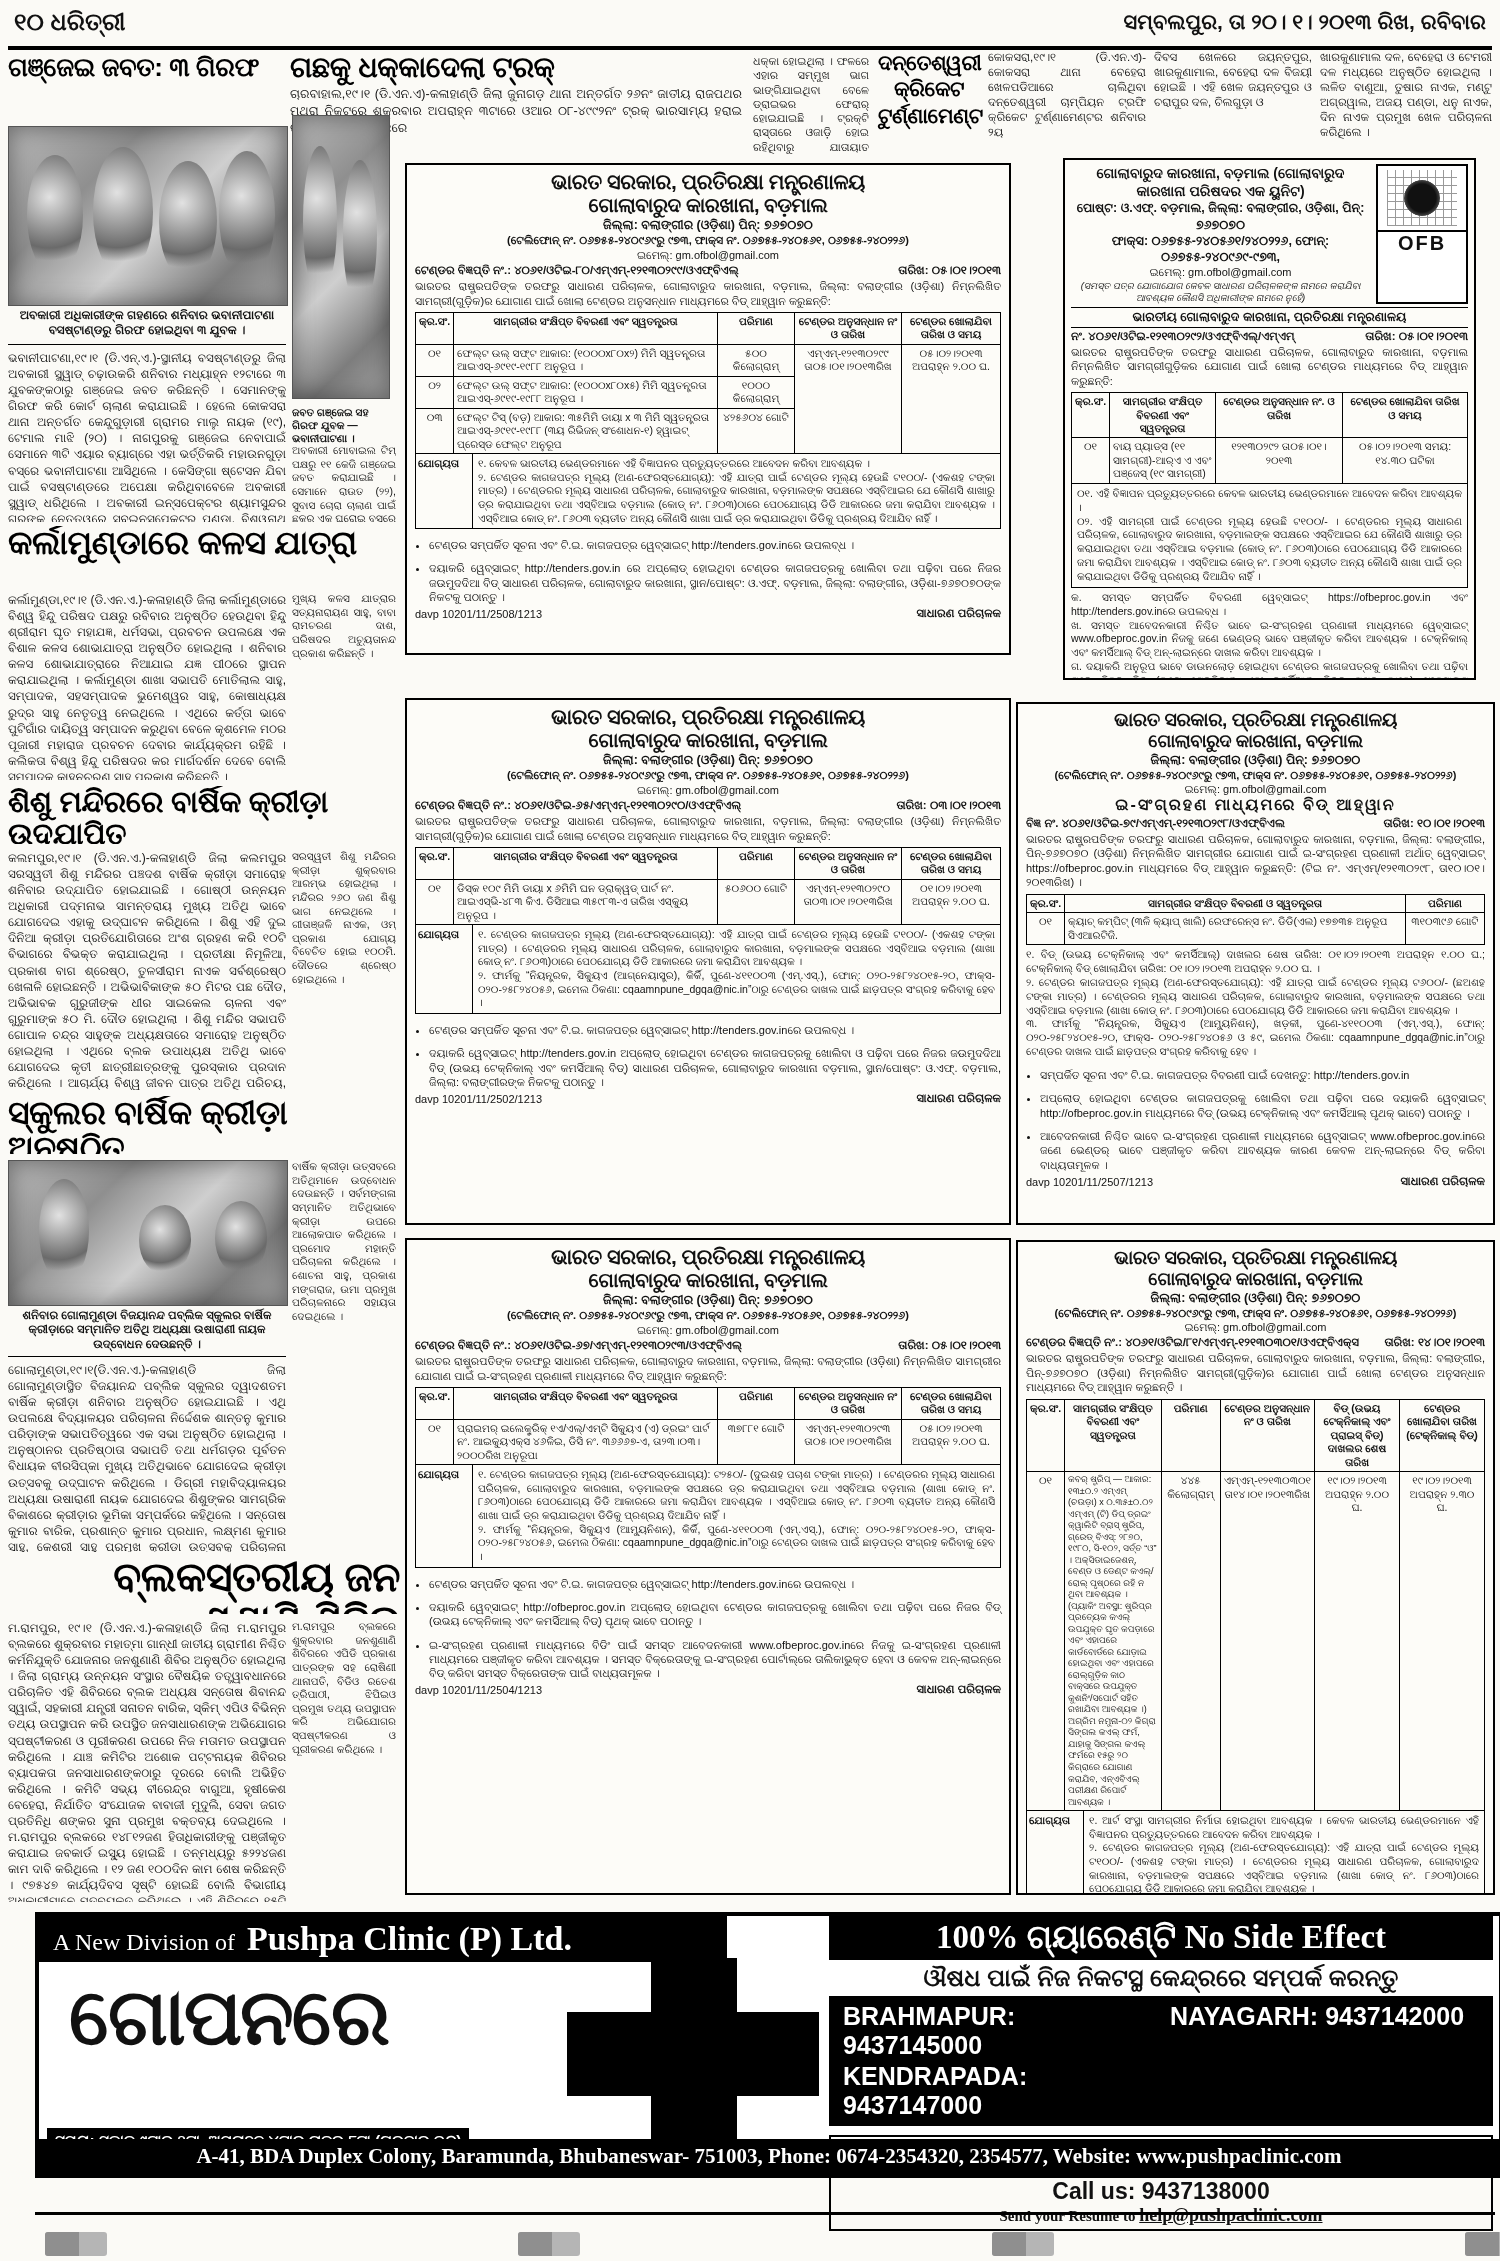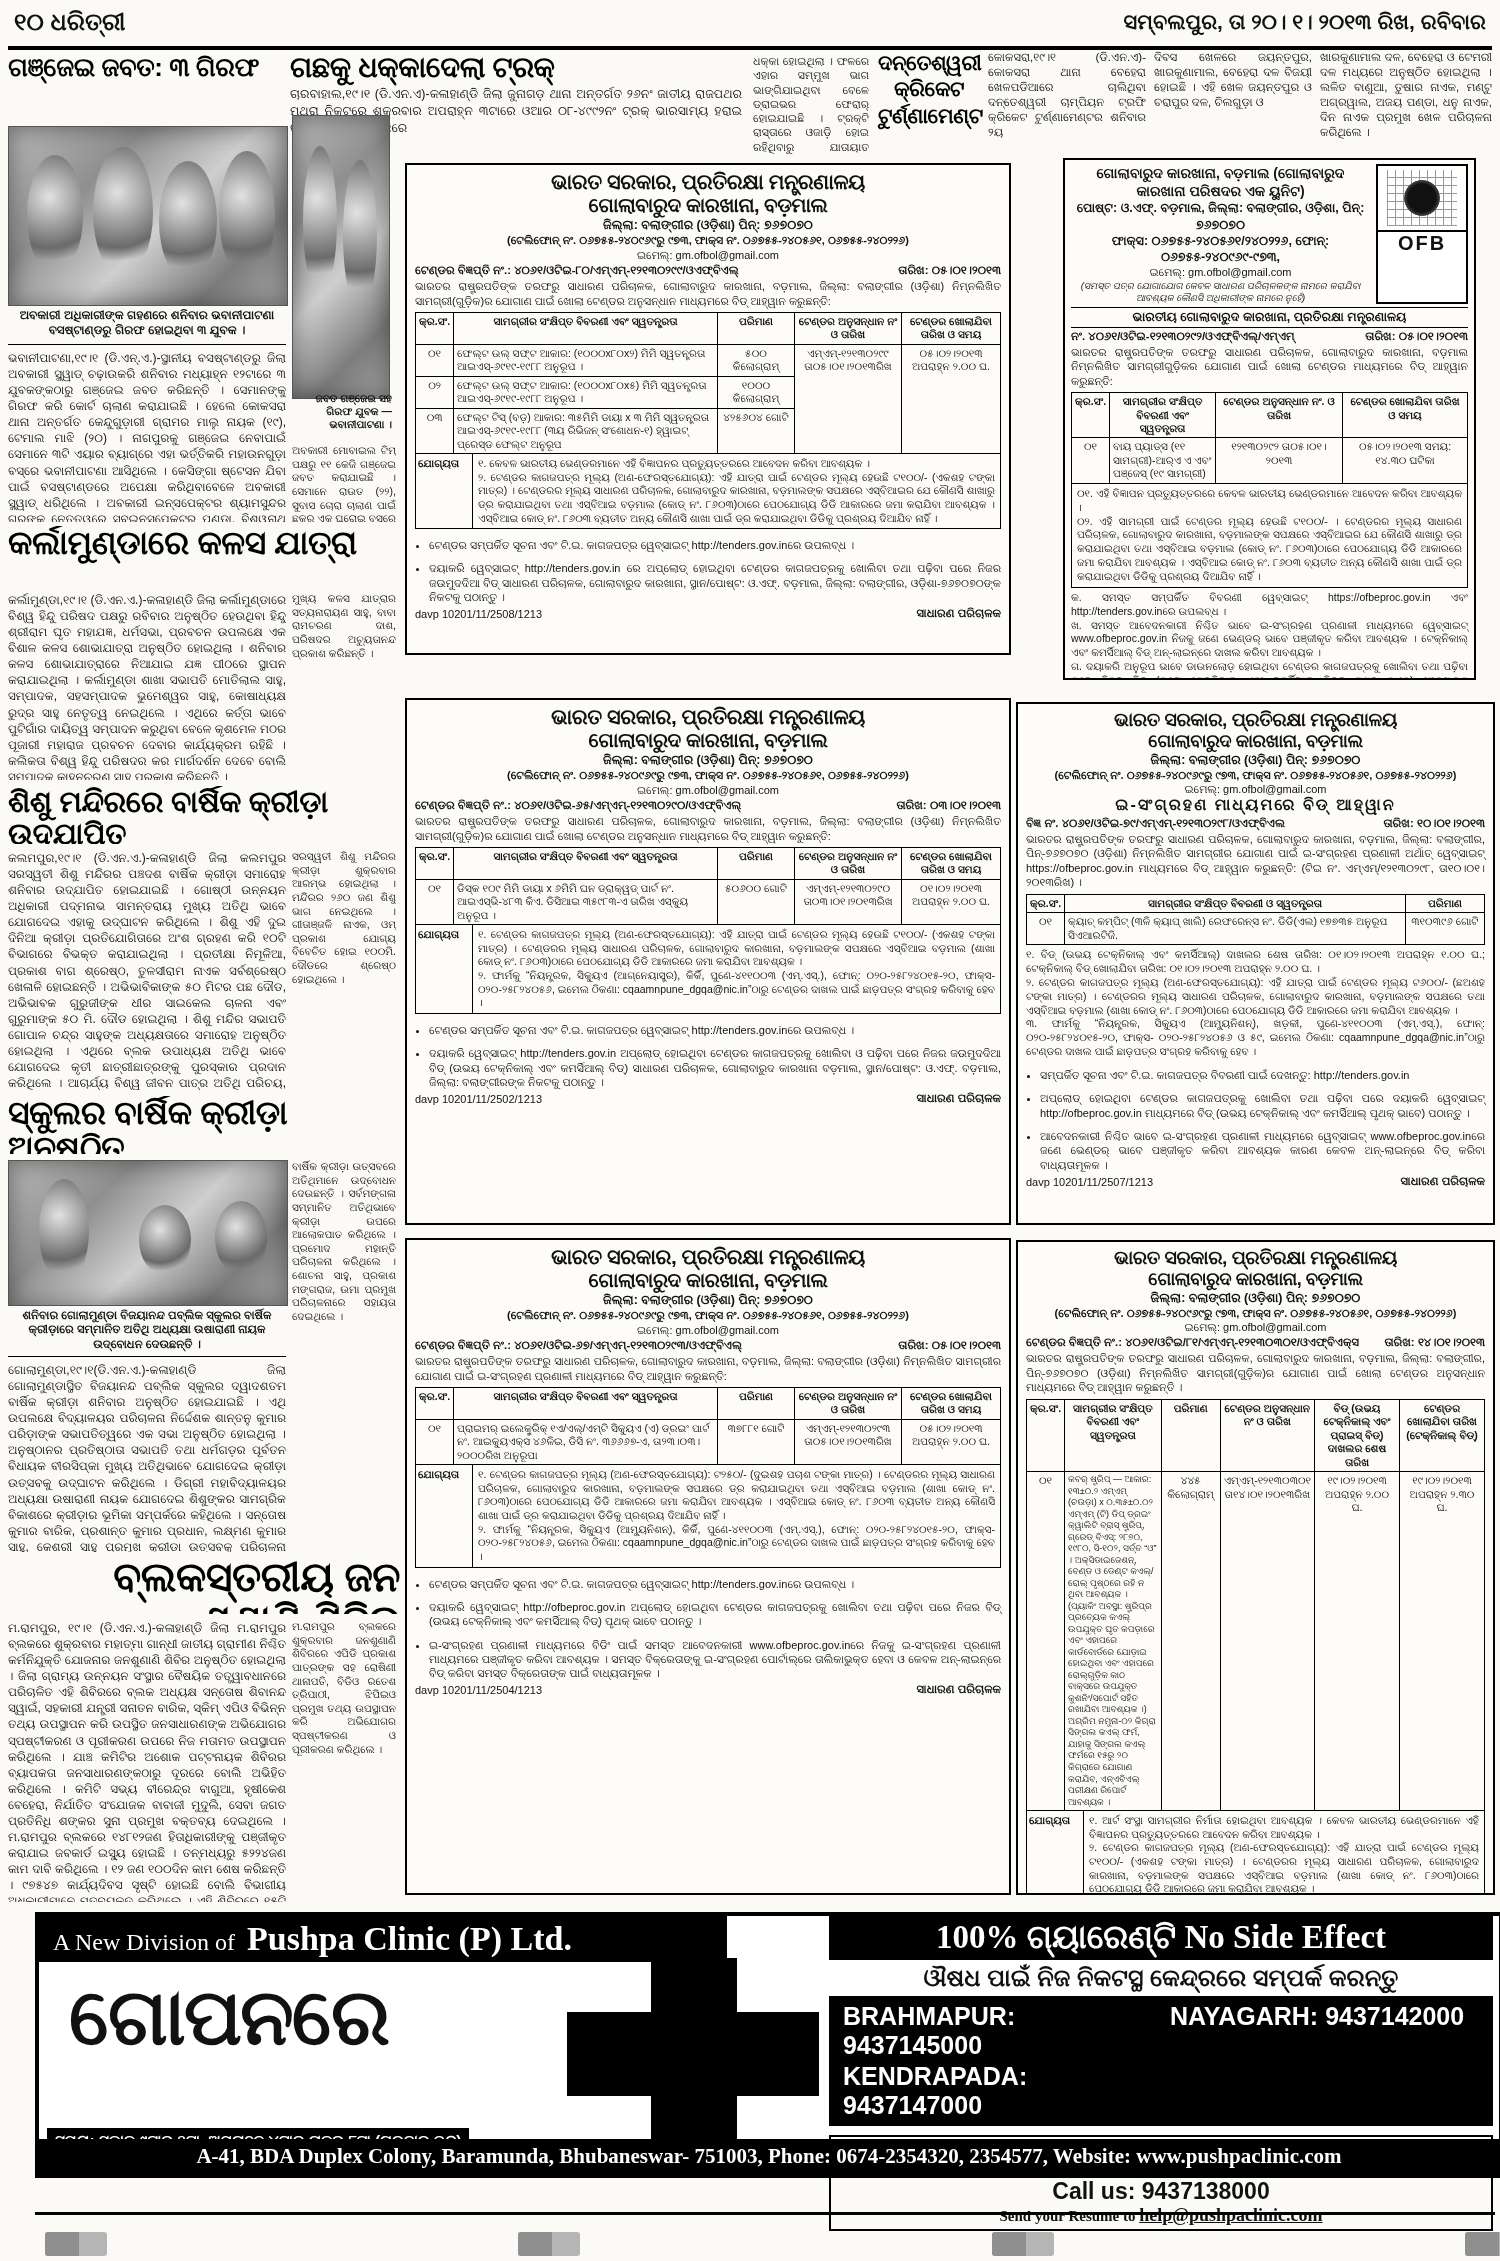--- a/index.html
+++ b/index.html
@@ -111,21 +111,21 @@
     <div class="blob" style="left:150px;top:34px;width:58px;height:120px;"></div>
     <div class="blob" style="left:210px;top:24px;width:56px;height:128px;"></div>
   </div>
   <div class="abs cap ctr cap-rule ovh" style="left:8px;top:308px;width:278px;height:36px;">ଅବକାରୀ ଅଧିକାରୀଙ୍କ ଗହଣରେ ଶନିବାର ଭବାନୀପାଟଣା ବସଷ୍ଟାଣ୍ଡରୁ ଗିରଫ ହୋଇଥିବା ୩ ଯୁବକ ।</div>
   <div class="abs body-txt jus ovh" style="left:8px;top:350px;width:278px;height:172px;">ଭବାନୀପାଟଣା,୧୯।୧ (ଡି.ଏନ୍.ଏ.)-ସ୍ଥାନୀୟ ବସଷ୍ଟାଣ୍ଡରୁ ଜିଲା ଅବକାରୀ ସ୍କ୍ୱାଡ୍ ଚଢ଼ାଉକରି ଶନିବାର ମଧ୍ୟାହ୍ନ ୧୨ଟାରେ ୩ ଯୁବକଙ୍କଠାରୁ ଗଞ୍ଜେଇ ଜବତ କରିଛନ୍ତି । ସେମାନଙ୍କୁ ଗିରଫ କରି କୋର୍ଟ ଚାଲାଣ କରାଯାଇଛି । ହେଲେ କୋକସରା ଥାନା ଅନ୍ତର୍ଗତ କେନ୍ଦୁଗୁଡ଼ାରୀ ଗ୍ରାମର ମାଲୁ ନାୟକ (୧୯), ଟେମାଲ ମାଝି (୨୦) । ନାଗପୁରକୁ ଗଞ୍ଜେଇ ନେବାପାଇଁ ସେମାନେ ୩ଟି ଏୟାର ବ୍ୟାଗ୍‌ରେ ଏହା ଭର୍ତ୍ତିକରି ମହାଉନଗୁଡ଼ା ବସ୍‌ରେ ଭବାନୀପାଟଣା ଆସିଥିଲେ । କେସିଙ୍ଗା ଷ୍ଟେସନ ଯିବା ପାଇଁ ବସଷ୍ଟାଣ୍ଡରେ ଅପେକ୍ଷା କରିଥିବାବେଳେ ଅବକାରୀ ସ୍କ୍ୱାଡ୍ ଧରିଥିଲେ । ଅବକାରୀ ଇନ୍ସପେକ୍ଟର ଶ୍ୟାମସୁନ୍ଦର ଗୁରୁଙ୍କ ନେତୃତ୍ୱରେ ସବ୍‌ଇନ୍ସପେକ୍ଟର ପଣ୍ଡା, ବିଶ୍ୱନାଥ ଶତପଥୀ, ବସନ୍ତ ବିଶି ପ୍ରମୁଖ ଚଢ଼ାଉ କରିଥିଲେ ।</div>
 
   <div class="abs photo" style="left:292px;top:115px;width:96px;height:282px;">
     <div class="blob" style="left:10px;top:30px;width:34px;height:150px;"></div>
     <div class="blob" style="left:50px;top:44px;width:34px;height:150px;"></div>
   </div>
-  <div class="abs cap ovh" style="left:292px;top:392px;width:100px;height:40px;font-size:10.5px;text-align:right;">ଜବତ ଗଞ୍ଜେଇ ସହ ଗିରଫ ଯୁବକ — ଭବାନୀପାଟଣା ।</div>
+  <div class="abs cap ovh" style="left:292px;top:406px;width:100px;height:40px;font-size:10.5px;">ଜବତ ଗଞ୍ଜେଇ ସହ ଗିରଫ ଯୁବକ — ଭବାନୀପାଟଣା ।</div>
   <div class="abs side-txt jus ovh" style="left:292px;top:444px;width:104px;height:78px;">ଅବକାରୀ ମୋବାଇଲ ଟିମ୍ ପକ୍ଷରୁ ୧୧ କେଜି ଗଞ୍ଜେଇ ଜବତ କରାଯାଇଛି । ସେମାନେ ରାଉତ (୨୨), ସୁବାସ ଚୋରା ଚାଲାଣ ପାଇଁ ଛକରୁ ଏକ ଘରୋଇ ବସ୍‌ରେ ଭବାନୀପାଟଣା ଆସିଥିଲେ ।</div>
 
   <div class="abs hl ovh" style="left:8px;top:526px;width:392px;height:58px;font-size:33px;">କର୍ଲାମୁଣ୍ଡାରେ କଳସ ଯାତ୍ରା</div>
   <div class="abs body-txt jus ovh" style="left:8px;top:592px;width:278px;height:188px;">କର୍ଲାମୁଣ୍ଡା,୧୯।୧ (ଡି.ଏନ.ଏ.)-କଳାହାଣ୍ଡି ଜିଲା କର୍ଲାମୁଣ୍ଡାରେ ବିଶ୍ୱ ହିନ୍ଦୁ ପରିଷଦ ପକ୍ଷରୁ ରବିବାର ଅନୁଷ୍ଠିତ ହେଉଥିବା ହିନ୍ଦୁ ଶ୍ରୀରାମ ଘୃତ ମହାଯଜ୍ଞ, ଧର୍ମସଭା, ପ୍ରବଚନ ଉପଲକ୍ଷେ ଏକ ବିଶାଳ କଳସ ଶୋଭାଯାତ୍ରା ଅନୁଷ୍ଠିତ ହୋଇଥିଲା । ଶନିବାର କଳସ ଶୋଭାଯାତ୍ରାରେ ନିଆଯାଇ ଯଜ୍ଞ ପୀଠରେ ସ୍ଥାପନ କରାଯାଇଥିଲା । କର୍ଲାମୁଣ୍ଡା ଶାଖା ସଭାପତି ମୋତିଲାଲ ସାହୁ, ସମ୍ପାଦକ, ସହସମ୍ପାଦକ ଭୁମେଶ୍ୱର ସାହୁ, କୋଷାଧ୍ୟକ୍ଷ ରୁଦ୍ର ସାହୁ ନେତୃତ୍ୱ ନେଇଥିଲେ । ଏଥିରେ କର୍ତ୍ତା ଭାବେ ପୁଟିଗାଁର ଦାୟିତ୍ୱ ସମ୍ପାଦନ କରୁଥିବା ବେଳେ କୃଶମେଳ ମଠର ପୂଜାରୀ ମହାରାଜ ପ୍ରବଚନ ଦେବାର କାର୍ଯ୍ୟକ୍ରମ ରହିଛି । କଲିକତା ବିଶ୍ୱ ହିନ୍ଦୁ ପରିଷଦର କର ମାର୍ଗଦର୍ଶନ ଦେବେ ବୋଲି ସମ୍ପାଦକ କାହ୍ନୁଚରଣ ସାହୁ ପ୍ରକାଶ କରିଛନ୍ତି ।</div>
   <div class="abs side-txt jus ovh" style="left:292px;top:592px;width:104px;height:188px;">ମୁଖ୍ୟ କଳସ ଯାତ୍ରାର ସତ୍ୟନାରାୟଣ ସାହୁ, ବାବା ରାମଚରଣ ଦାଶ, ପରିଷଦର ଅଚ୍ୟୁତାନନ୍ଦ ପ୍ରକାଶ କରିଛନ୍ତି ।</div>
 
   <div class="abs hl ovh" style="left:8px;top:786px;width:392px;height:58px;font-size:30px;">ଶିଶୁ ମନ୍ଦିରରେ ବାର୍ଷିକ କ୍ରୀଡ଼ା ଉଦ୍‌ଯାପିତ</div>
   <div class="abs body-txt jus ovh" style="left:8px;top:850px;width:278px;height:240px;">କଲମପୁର,୧୯।୧ (ଡି.ଏନ.ଏ.)-କଳାହାଣ୍ଡି ଜିଲା କଲମପୁର ସରସ୍ୱତୀ ଶିଶୁ ମନ୍ଦିରର ପଞ୍ଚଦଶ ବାର୍ଷିକ କ୍ରୀଡ଼ା ସମାରୋହ ଶନିବାର ଉଦ୍‌ଯାପିତ ହୋଇଯାଇଛି । ଗୋଷ୍ଠୀ ଉନ୍ନୟନ ଅଧିକାରୀ ପଦ୍ମନାଭ ସାମନ୍ତରାୟ ମୁଖ୍ୟ ଅତିଥି ଭାବେ ଯୋଗଦେଇ ଏହାକୁ ଉଦ୍‌ଘାଟନ କରିଥିଲେ । ଶିଶୁ ଏହି ଦୁଇ ଦିନିଆ କ୍ରୀଡ଼ା ପ୍ରତିଯୋଗିତାରେ ଅଂଶ ଗ୍ରହଣ କରି ୧୦ଟି ବିଭାଗରେ ବିଭକ୍ତ କରାଯାଇଥିଲା । ପ୍ରତୀକ୍ଷା ନିମୂଳିଆ, ପ୍ରକାଶ ବାଗ ଶ୍ରେଷ୍ଠ, ତୁଳସୀରାମ ନାଏକ ସର୍ବଶ୍ରେଷ୍ଠ ଖେଳାଳି ହୋଇଛନ୍ତି । ଅଭିଭାବିକାଙ୍କ ୫୦ ମିଟର ପଛ ଦୌଡ, ଅଭିଭାବକ ଗୁରୁଜୀଙ୍କ ଧୀର ସାଇକେଲ ଚାଳନା ଏବଂ ଗୁରୁମାଙ୍କ ୫୦ ମି. ଦୌଡ ହୋଇଥିଲା । ଶିଶୁ ମନ୍ଦିର ସଭାପତି ଗୋପାଳ ଚନ୍ଦ୍ର ସାହୁଙ୍କ ଅଧ୍ୟକ୍ଷତାରେ ସମାରୋହ ଅନୁଷ୍ଠିତ ହୋଇଥିଲା । ଏଥିରେ ବ୍ଲକ ଉପାଧ୍ୟକ୍ଷ ଅତିଥି ଭାବେ ଯୋଗଦେଇ କୃତୀ ଛାତ୍ରୀଛାତ୍ରଙ୍କୁ ପୁରସ୍କାର ପ୍ରଦାନ କରିଥିଲେ । ଆଚାର୍ଯ୍ୟ ବିଶ୍ୱ ଜୀବନ ପାତ୍ର ଅତିଥି ପରିଚୟ, ଆଚାର୍ଯ୍ୟ ମଧୁସୂଦନ ପରିଚାଳନା କରିଥିଲେ । କ୍ରୀଡ଼ା ପ୍ରମୁଖ ଅମିତ କୁମାର ସେନାପତି ଓ ଶିଶୁମନ୍ଦିରର ସମସ୍ତ ଆଚାର୍ଯ୍ୟା, ଆଚାର୍ଯ୍ୟ ଓ ଅଭିଭାବକମାନେ ସହଯୋଗ କରିଥିଲେ ।</div>
   <div class="abs side-txt jus ovh" style="left:292px;top:850px;width:104px;height:240px;">ସରସ୍ୱତୀ ଶିଶୁ ମନ୍ଦିରର କ୍ରୀଡ଼ା ଶୁକ୍ରବାର ଆରମ୍ଭ ହୋଇଥିଲା । ମନ୍ଦିରର ୨୬୦ ଜଣ ଶିଶୁ ଭାଗ ନେଇଥିଲେ । ଗୀତାଞ୍ଜଳି ନାଏକ, ଓମ୍ ପ୍ରକାଶ ଯୋଗ୍ୟ ବିବେଚିତ ହୋଇ ୧୦୦ମି. ଦୌଡରେ ଶ୍ରେଷ୍ଠ ହୋଇଥିଲେ ।</div>
 

